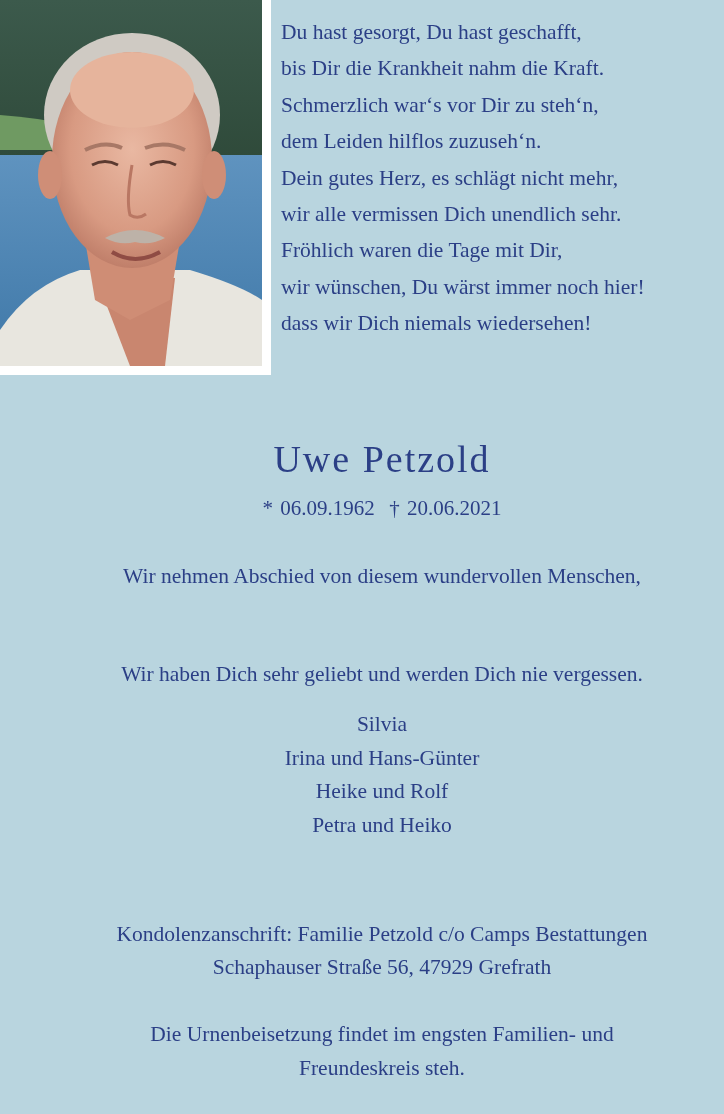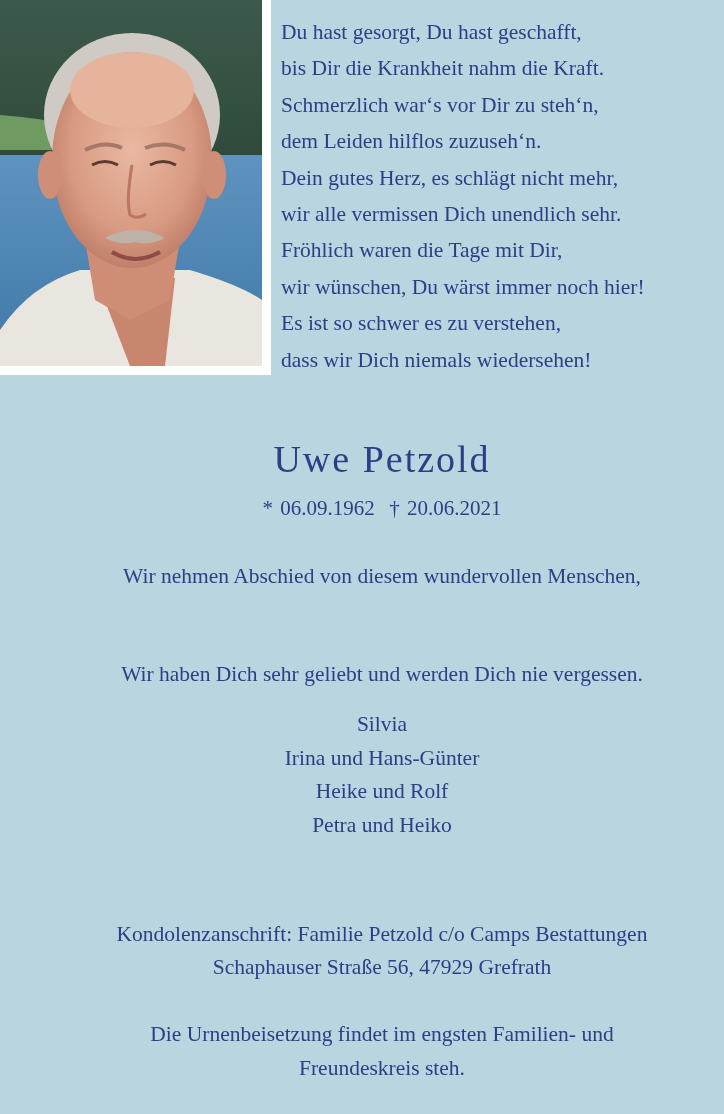--- a/index.html
+++ b/index.html
@@ -102,21 +102,20 @@
 
 <div class="poem">
   <div>Du hast gesorgt, Du hast geschafft,</div>
   <div>bis Dir die Krankheit nahm die Kraft.</div>
   <div>Schmerzlich war‘s vor Dir zu steh‘n,</div>
   <div>dem Leiden hilflos zuzuseh‘n.</div>
   <div>Dein gutes Herz, es schlägt nicht mehr,</div>
   <div>wir alle vermissen Dich unendlich sehr.</div>
   <div>Fröhlich waren die Tage mit Dir,</div>
   <div>wir wünschen, Du wärst immer noch hier!</div>
-  <div>Es ist so schwer es zu verstehen,</div>
   <div>dass wir Dich niemals wiedersehen!</div>
 </div>
 
 <div class="center name">Uwe Petzold</div>
 <div class="center dates"><span style="white-space:pre;">* 06.09.1962  † 20.06.2021</span></div>
 
 <div class="center farewell">
   <div>Wir nehmen Abschied von diesem wundervollen Menschen,</div>
 </div>
 

